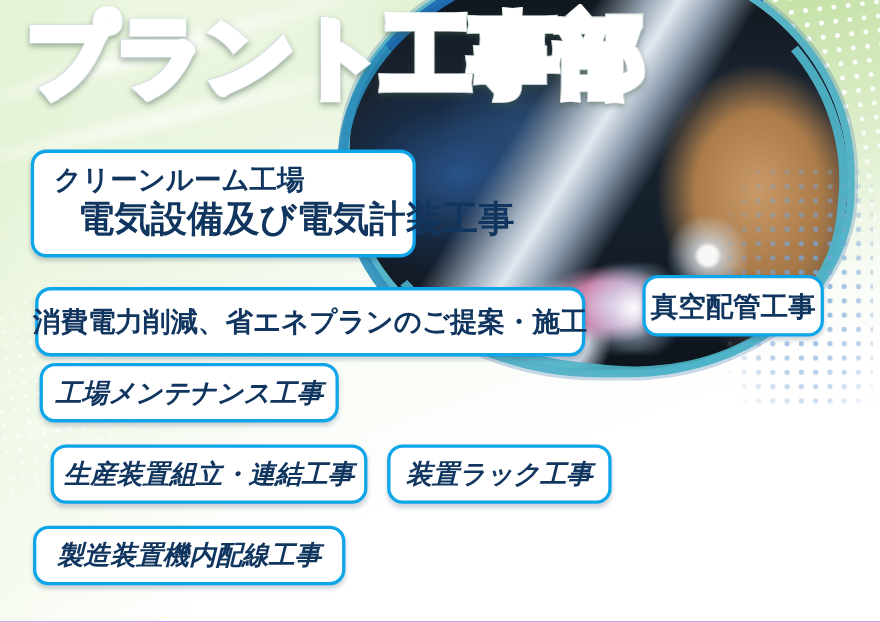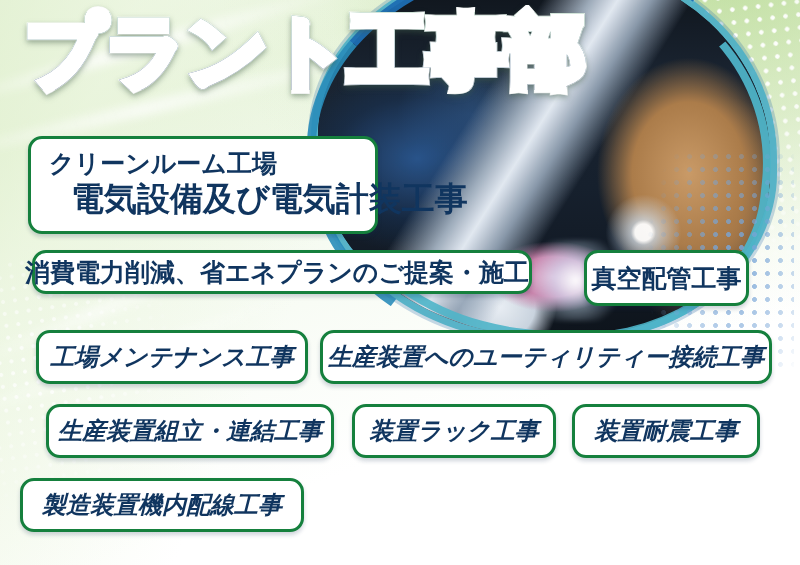--- a/index.html
+++ b/index.html
@@ -146,21 +146,21 @@
     -webkit-text-stroke:10px #ffffff;
     white-space:nowrap;
     filter:drop-shadow(0 3px 3px rgba(70,95,75,0.30));
   }
 
   
   .pill{
     position:absolute;
     display:flex;align-items:center;justify-content:center;
     background:#ffffff;
-    border:3px solid #15803d;
+    border:3px solid #0ea5e9;
     border-radius:14px;
     box-shadow:0 3px 4px rgba(20,45,80,0.20);
     color:#0f3360;
     font-weight:bold;
     font-family:"DejaVu Sans","Liberation Sans",sans-serif;
     box-sizing:border-box;
     white-space:nowrap;
   }
   .pill-text{
     color:#10355f;
@@ -170,28 +170,28 @@
     flex-direction:column;
     align-items:flex-start;
     justify-content:center;
     padding:8px 18px 10px 18px;
   }
   .line1{font-size:25px;line-height:1.22;}
   .line2{font-size:33px;line-height:1.22;padding-left:22px;}
 
   
   #pill-cleanroom{left:28px;top:136px;width:350px;height:98px;}
-  #pill-power{left:32px;top:250px;width:500px;height:44px;justify-content:flex-end;}
+  #pill-power{left:32px;top:261px;width:500px;height:63px;}
   #pill-vacuum{left:584px;top:250px;width:165px;height:56px;}
   #pill-maint{left:36px;top:330px;width:272px;height:54px;}
   #pill-utility{left:320px;top:330px;width:452px;height:54px;}
   #pill-assemble{left:46px;top:404px;width:288px;height:54px;}
   #pill-rack{left:352px;top:404px;width:204px;height:54px;}
   #pill-seismic{left:572px;top:404px;width:188px;height:54px;}
-  #pill-wiring{left:20px;top:478px;width:284px;height:54px;}
+  #pill-wiring{left:30px;top:478px;width:284px;height:54px;}
   #pill-gas{left:322px;top:478px;width:452px;height:54px;}
 
   .pill .fs25{font-size:25px;}
   .pill .fs24{font-size:24px;font-style:italic;}
 </style>
 </head>
 <body>
 
 <div id="banner">
 
@@ -228,34 +228,28 @@
   </div>
 
   <div class="pill" id="pill-vacuum">
     <span class="pill-text fs25">真空配管工事</span>
   </div>
 
   <div class="pill" id="pill-maint">
     <span class="pill-text fs24">工場メンテナンス工事</span>
   </div>
 
-  <div class="pill" id="pill-utility">
-    <span class="pill-text fs24">生産装置へのユーティリティー接続工事</span>
-  </div>
 
   <div class="pill" id="pill-rack">
     <span class="pill-text fs24">装置ラック工事</span>
   </div>
 
   <div class="pill" id="pill-assemble">
     <span class="pill-text fs24">生産装置組立・連結工事</span>
   </div>
 
-  <div class="pill" id="pill-seismic">
-    <span class="pill-text fs24">装置耐震工事</span>
-  </div>
 
   <div class="pill" id="pill-wiring">
     <span class="pill-text fs24">製造装置機内配線工事</span>
   </div>
 
 
 </div>
 
 </body></html>

